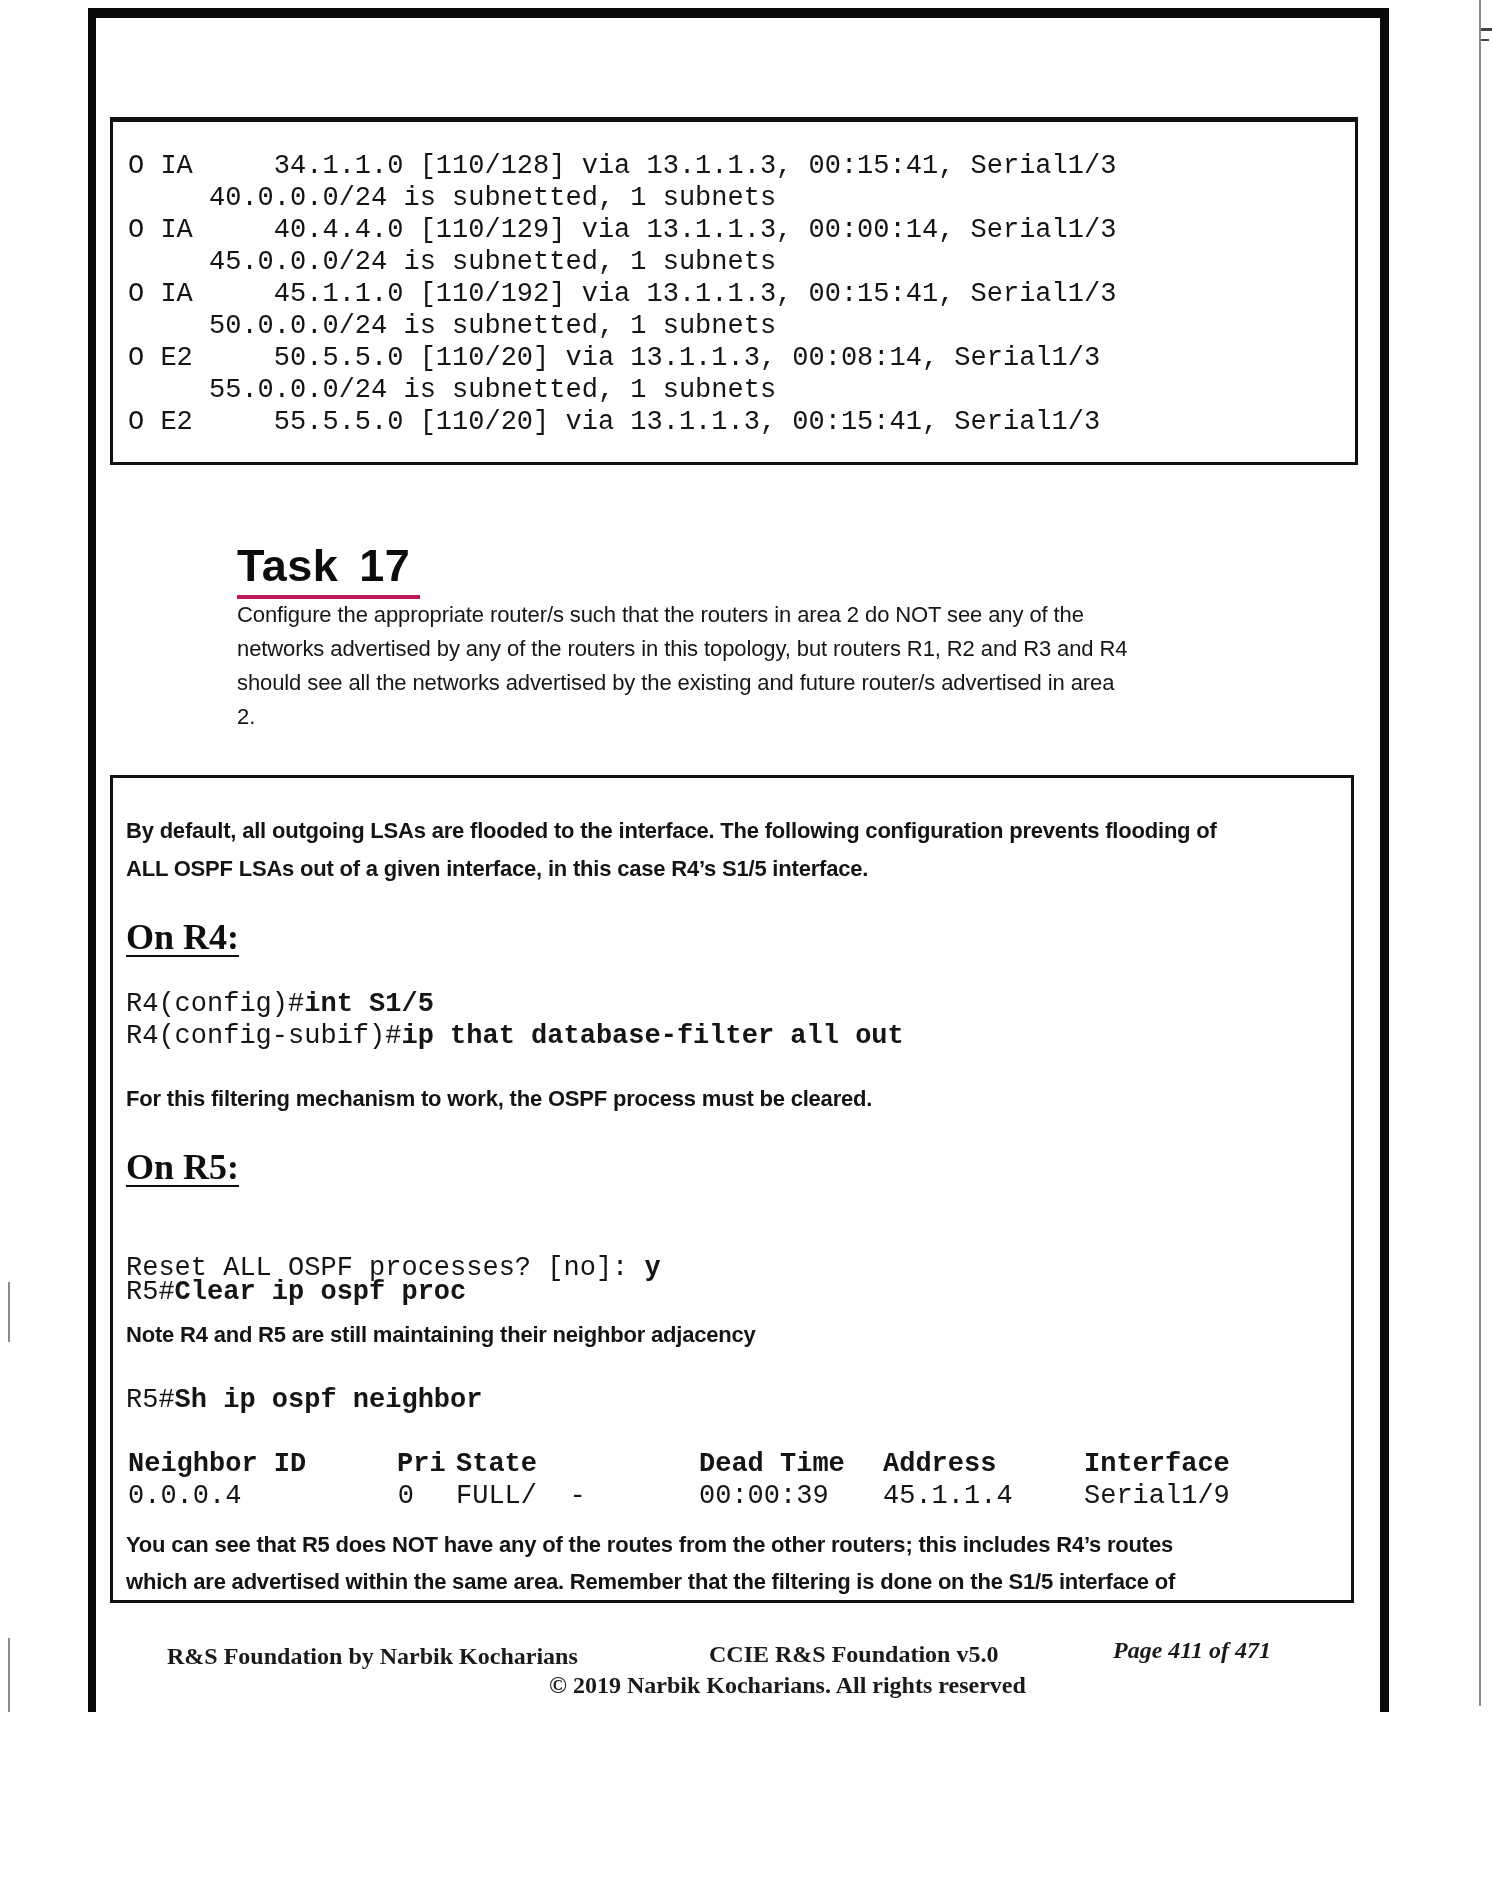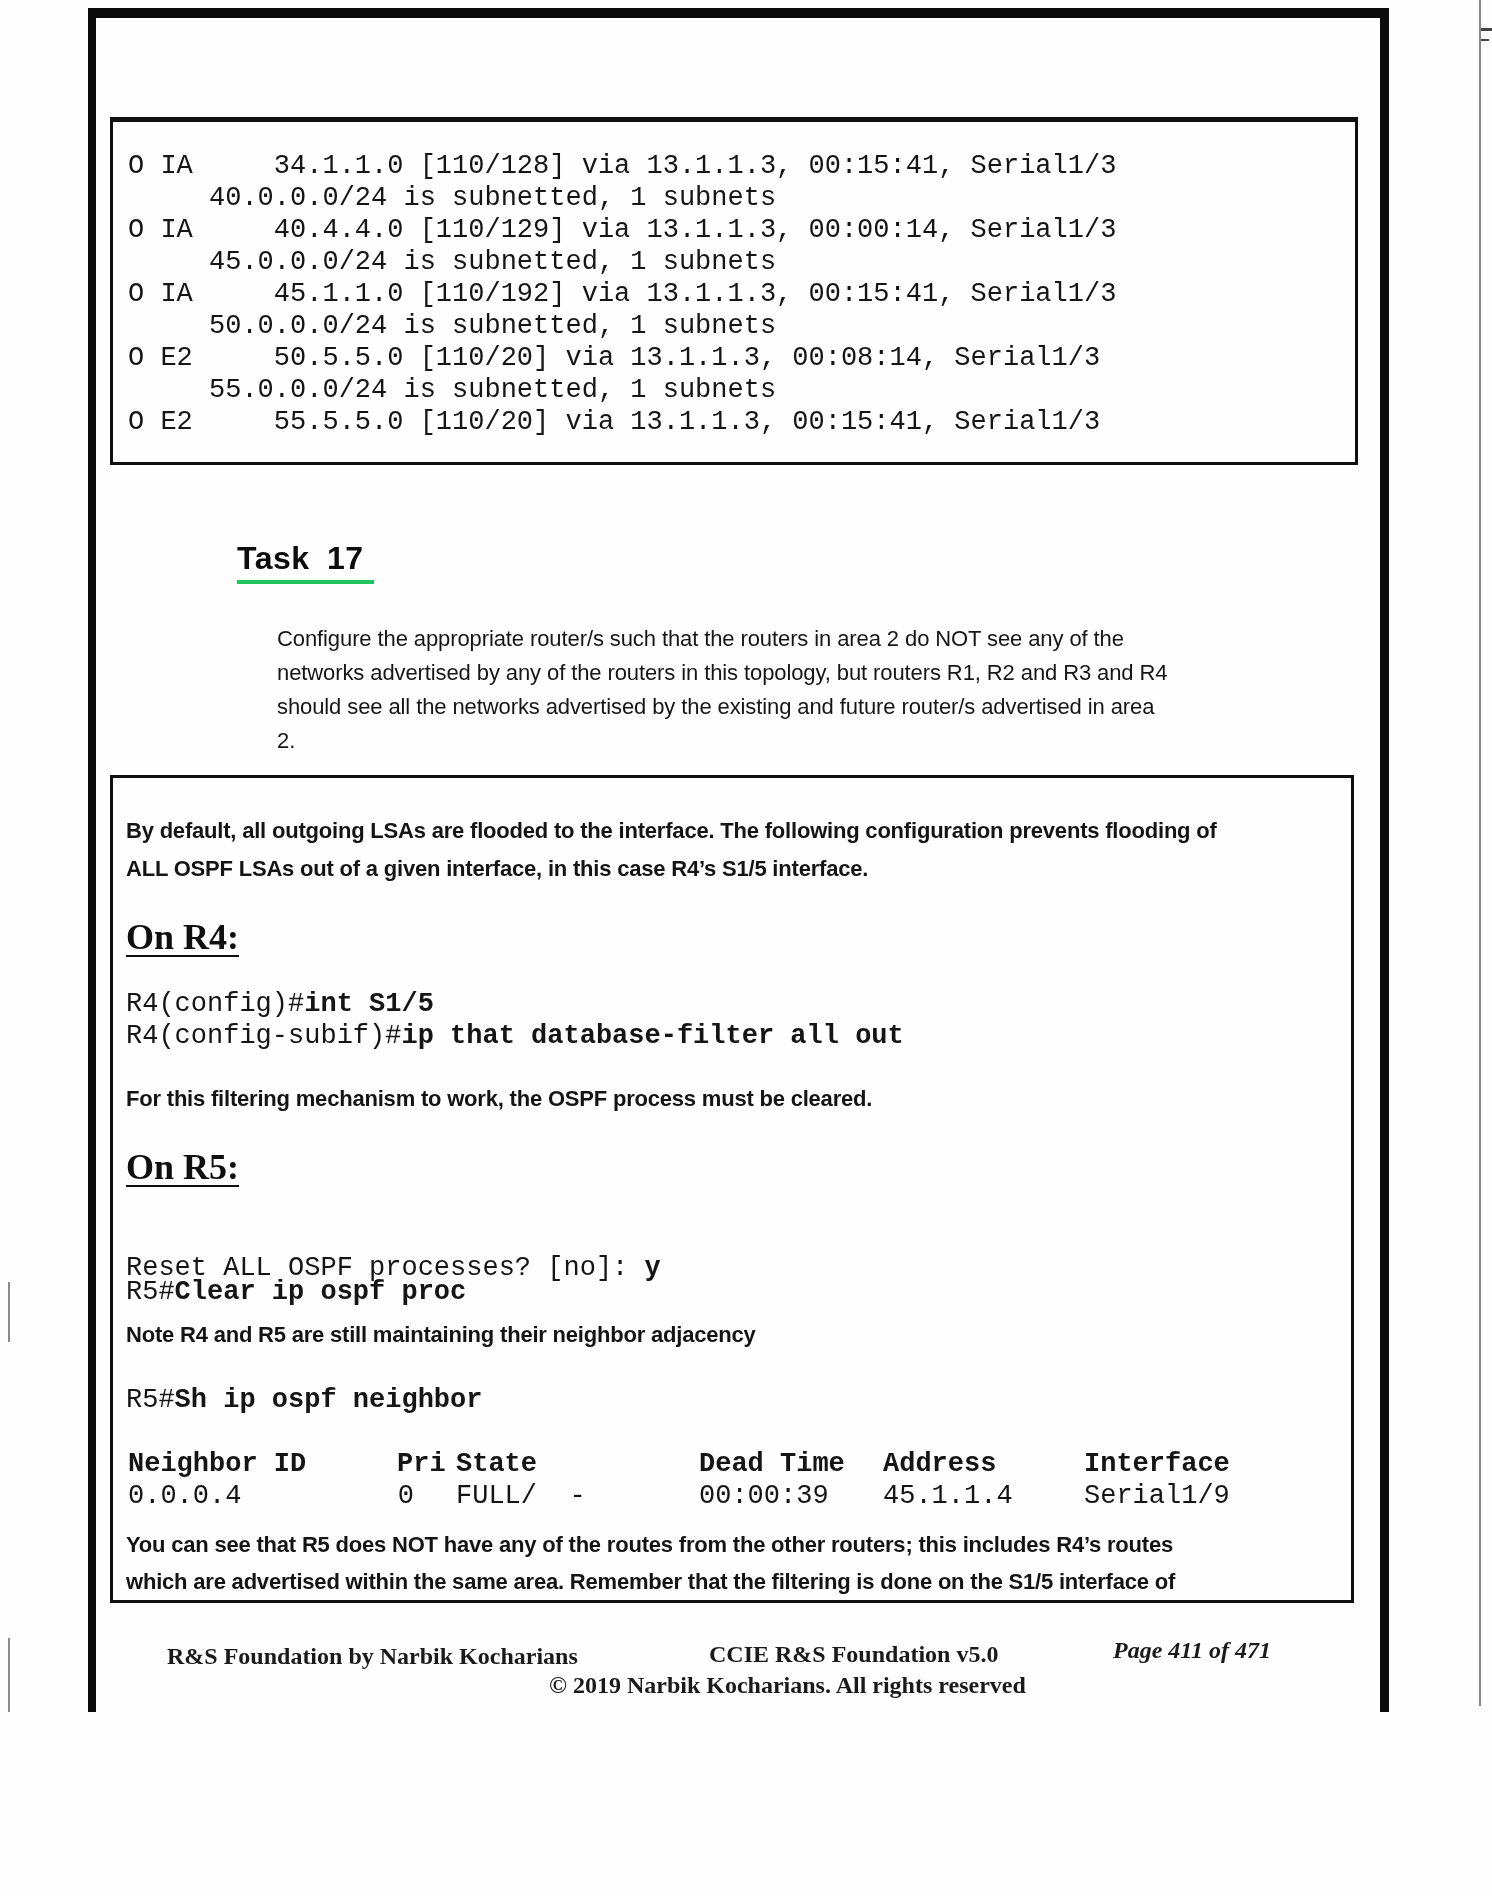--- a/index.html
+++ b/index.html
@@ -31,22 +31,22 @@
   }
   
   .sansr {
     font-family:"Liberation Sans",sans-serif; font-weight:normal;
     font-size:22px; line-height:34px; color:#161616; letter-spacing:-0.1px;
     white-space:pre;
   }
   
   .task-title {
     font-family:"Liberation Sans",sans-serif; font-weight:bold;
-    font-size:32px; color:#0d0d0d; letter-spacing:0.5px; word-spacing:8px;
-    display:inline-block; border-bottom:4px solid #22c55e; padding:0 10px 3px 0;
+    font-size:45px; color:#0d0d0d; letter-spacing:0.5px; word-spacing:8px;
+    display:inline-block; border-bottom:4px solid #be185d; padding:0 10px 3px 0;
   }
   
   .serif-head {
     font-family:"Liberation Serif",serif; font-weight:bold;
     font-size:36px; color:#0f0f0f;
     text-decoration:underline; text-underline-offset:6px; text-decoration-thickness:2px;
   }
   
   .nbr-row {
     position:absolute; left:128px; display:grid;
@@ -76,21 +76,21 @@
   <div class="artifact" style="left:8px; top:1638px; width:2px; height:74px;"></div>
   <div class="artifact" style="left:8px; top:1282px; width:2px; height:60px;"></div>
 
   <div class="cbox cbox-heavy-top" style="left:110px; top:117px; width:1242px; height:340px;"></div>
   <div class="abs mono" style="left:128px; top:150px;"><div>O IA     34.1.1.0 [110/128] via 13.1.1.3, 00:15:41, Serial1/3</div><div>     40.0.0.0/24 is subnetted, 1 subnets</div><div>O IA     40.4.4.0 [110/129] via 13.1.1.3, 00:00:14, Serial1/3</div><div>     45.0.0.0/24 is subnetted, 1 subnets</div><div>O IA     45.1.1.0 [110/192] via 13.1.1.3, 00:15:41, Serial1/3</div><div>     50.0.0.0/24 is subnetted, 1 subnets</div><div>O E2     50.5.5.0 [110/20] via 13.1.1.3, 00:08:14, Serial1/3</div><div>     55.0.0.0/24 is subnetted, 1 subnets</div><div>O E2     55.5.5.0 [110/20] via 13.1.1.3, 00:15:41, Serial1/3</div></div>
 
   <div class="abs" style="left:237px; top:540px;">
     <span class="task-title">Task 17</span>
   </div>
 
-  <div class="abs sansr" style="left:237px; top:622px;margin-left:40px;"><div>Configure the appropriate router/s such that the routers in area 2 do NOT see any of the</div><div>networks advertised by any of the routers in this topology, but routers R1, R2 and R3 and R4</div><div>should see all the networks advertised by the existing and future router/s advertised in area</div><div>2.</div></div>
+  <div class="abs sansr" style="left:237px; top:598px;"><div>Configure the appropriate router/s such that the routers in area 2 do NOT see any of the</div><div>networks advertised by any of the routers in this topology, but routers R1, R2 and R3 and R4</div><div>should see all the networks advertised by the existing and future router/s advertised in area</div><div>2.</div></div>
 
   <div class="cbox" style="left:110px; top:775px; width:1238px; height:822px;"></div>
 
   <div class="abs sansb" style="left:126px; top:812px;"><div>By default, all outgoing LSAs are flooded to the interface. The following configuration prevents flooding of</div><div>ALL OSPF LSAs out of a given interface, in this case R4’s S1/5 interface.</div></div>
 
   <div class="abs serif-head" style="left:126px; top:916px;">On R4:</div>
 
   <div class="abs mono" style="left:126px; top:988px;"><span>R4(config)#</span><span class="b">int S1/5</span></div>
   <div class="abs mono" style="left:126px; top:1020px;"><span>R4(config-subif)#</span><span class="b">ip that database-filter all out</span></div>
 

